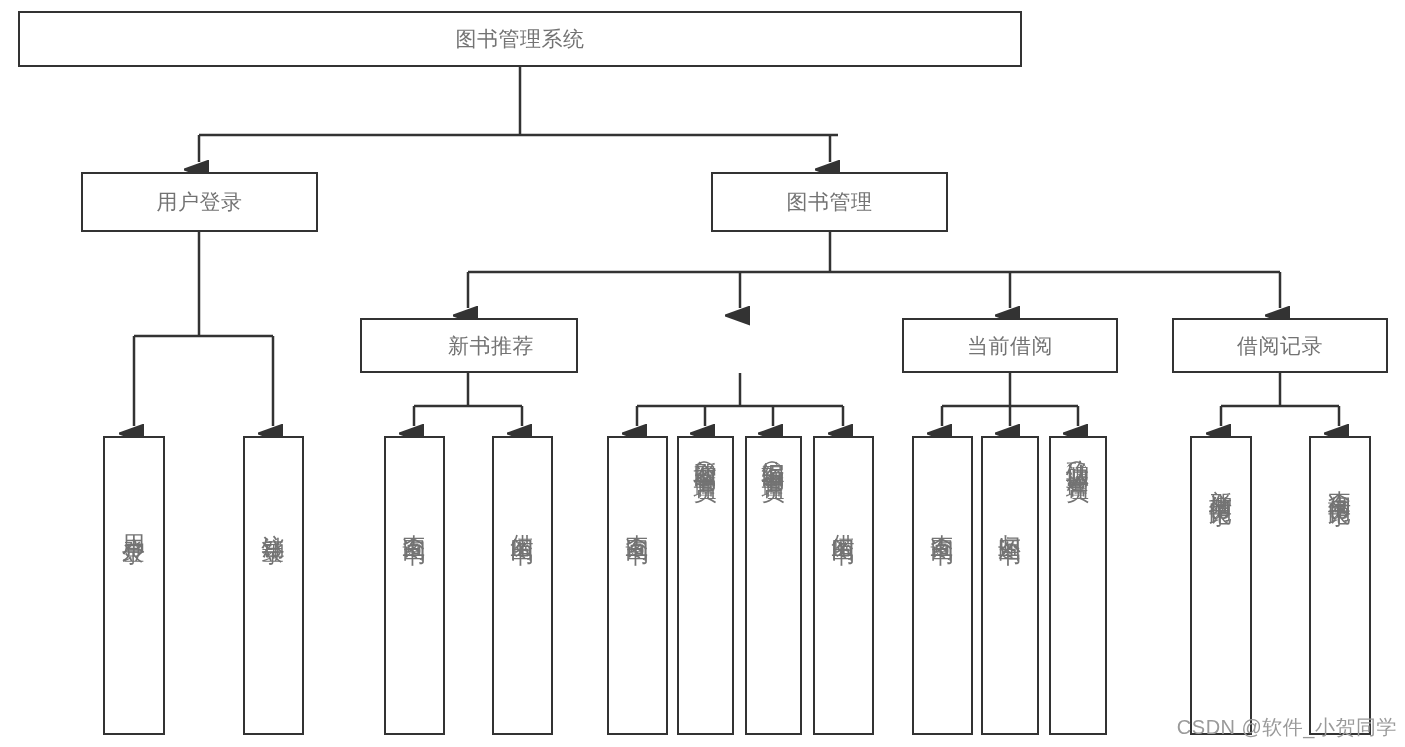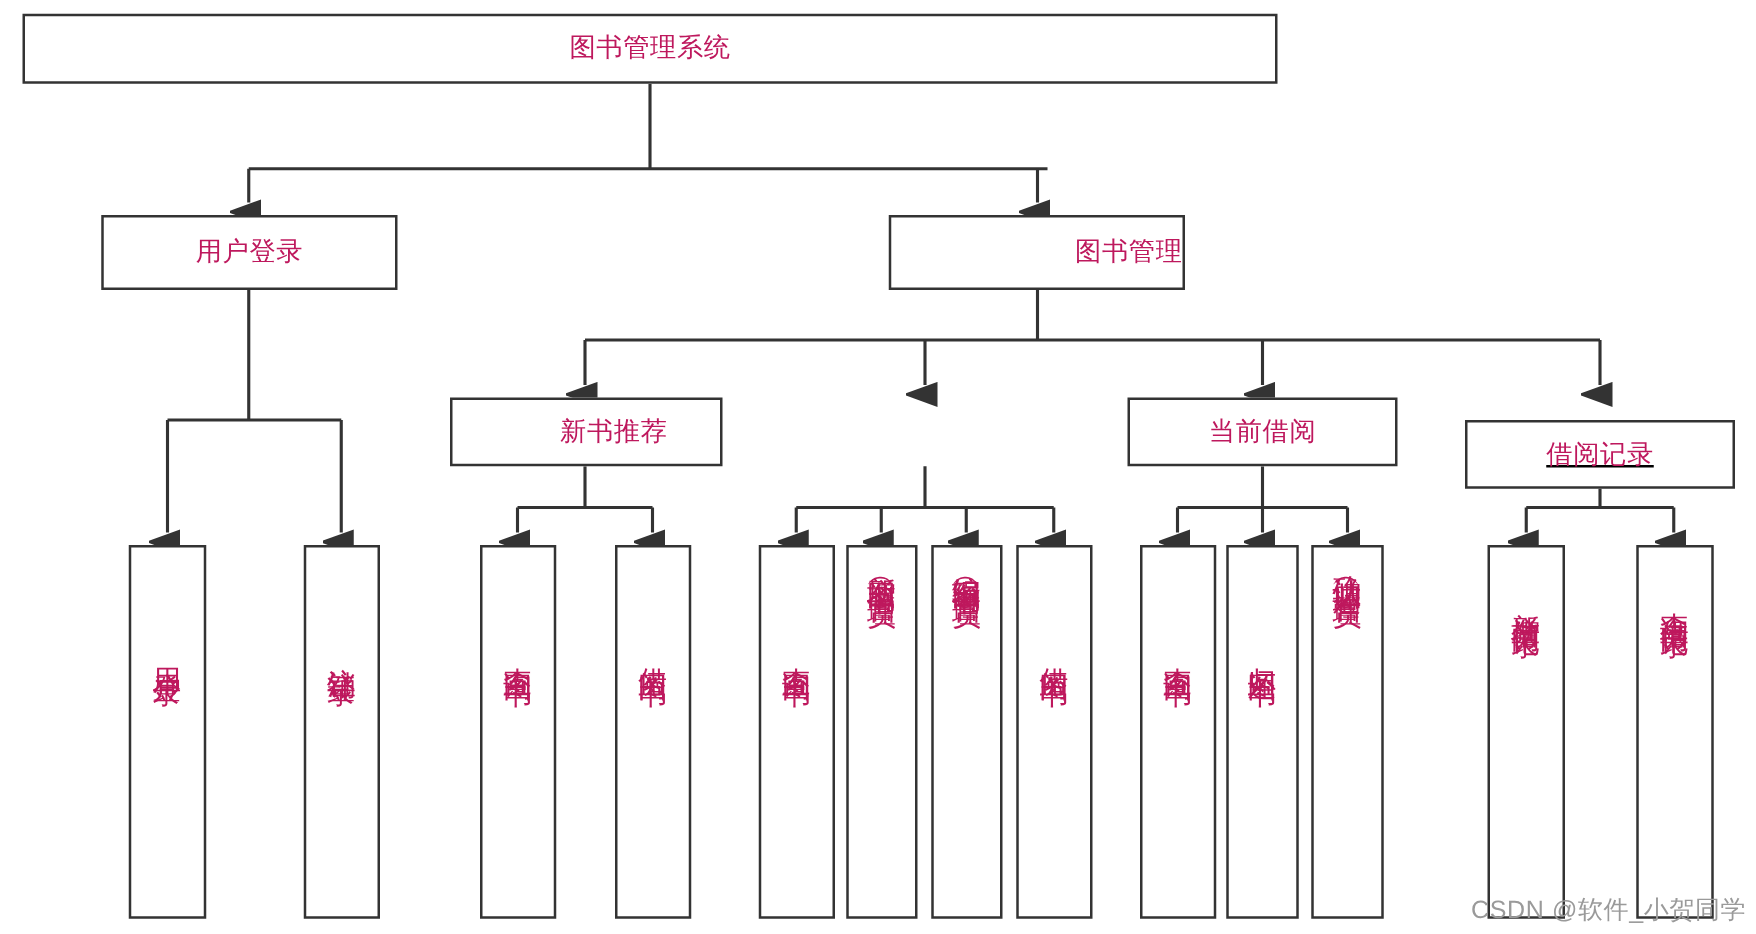--- a/index.html
+++ b/index.html
@@ -30,21 +30,21 @@
     position: absolute;
     box-sizing: border-box;
     background: #ffffff;
     border: 2.5px solid #333333;
     display: flex;
     align-items: center;
     justify-content: center;
     overflow: hidden;
   }
   .node .label {
-    color: #be185d;
+    color: #737373;
     letter-spacing: 0.5px;
     white-space: nowrap;
   }
   .node.horiz .label {
     font-size: 21px;
     line-height: 1.1;
   }
   .node.vert {
     align-items: flex-start;
     justify-content: center;
@@ -136,31 +136,31 @@
     </g>
   </svg>
 
   <div class="node horiz" style="left:18px; top:11px; width:1004px; height:56px;">
     <span class="label">图书管理系统</span>
   </div>
 
   <div class="node horiz" style="left:81px; top:172px; width:237px; height:60px;">
     <span class="label">用户登录</span>
   </div>
-  <div class="node horiz" style="left:711px; top:172px; width:237px; height:60px;justify-content:flex-end;">
+  <div class="node horiz" style="left:711px; top:172px; width:237px; height:60px;">
     <span class="label">图书管理</span>
   </div>
 
   <div class="node horiz" style="left:360px; top:318px; width:218px; height:55px;padding-left:44px;">
     <span class="label">新书推荐</span>
   </div>
   <div class="node horiz" style="left:902px; top:318px; width:216px; height:55px;">
     <span class="label">当前借阅</span>
   </div>
-  <div class="node horiz" style="left:1172px; top:336px; width:216px; height:55px;text-decoration:underline;">
+  <div class="node horiz" style="left:1172px; top:318px; width:216px; height:55px;">
     <span class="label">借阅记录</span>
   </div>
 
   <div class="node vert" style="left:103px; top:436px; width:62px; height:299px; padding-top:78px;">
     <span class="label">用户登录</span>
   </div>
   <div class="node vert" style="left:243px; top:436px; width:61px; height:299px; padding-top:78px;">
     <span class="label">注销登录</span>
   </div>
 

